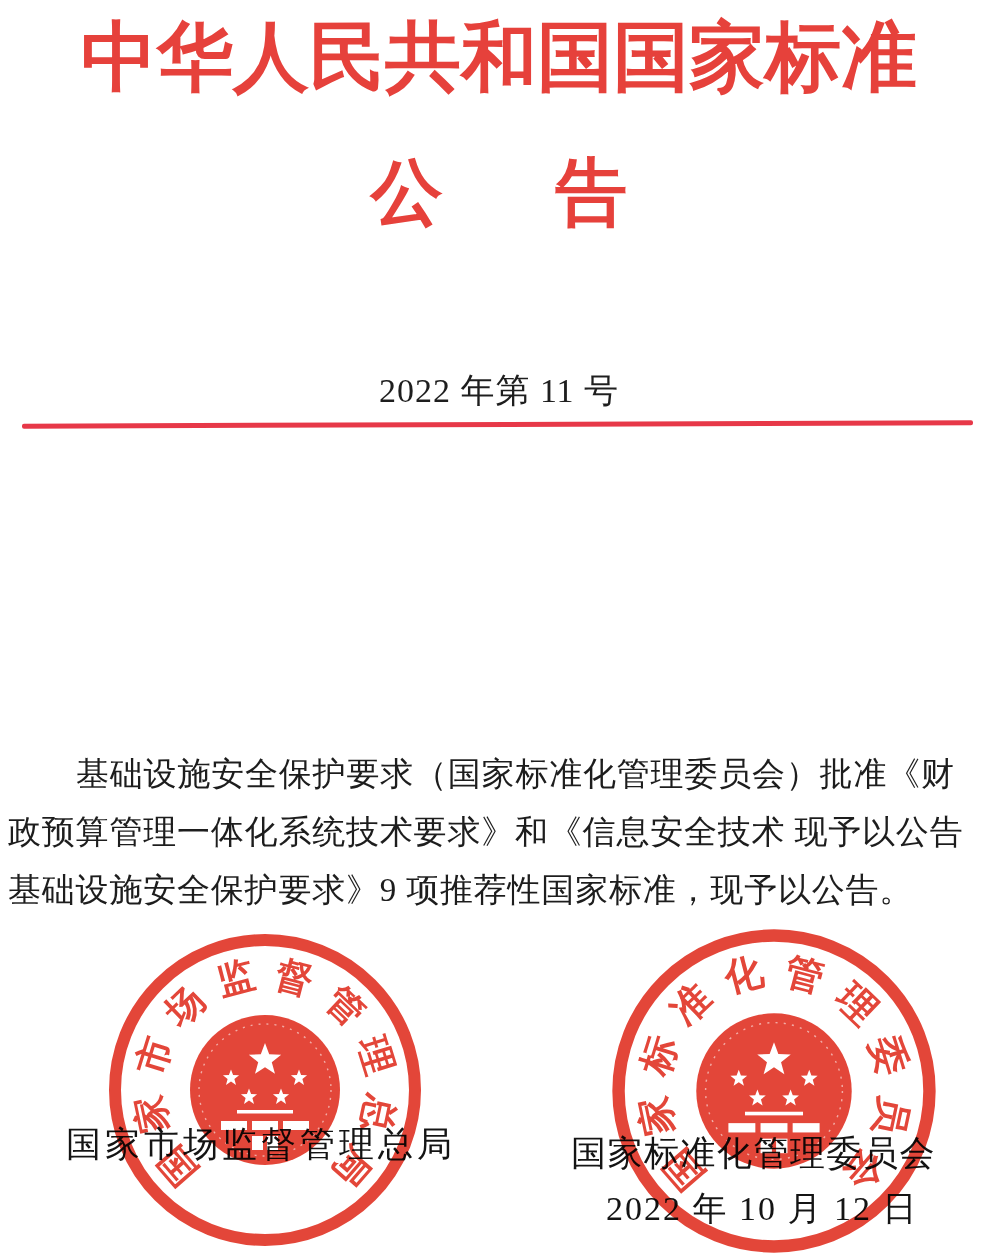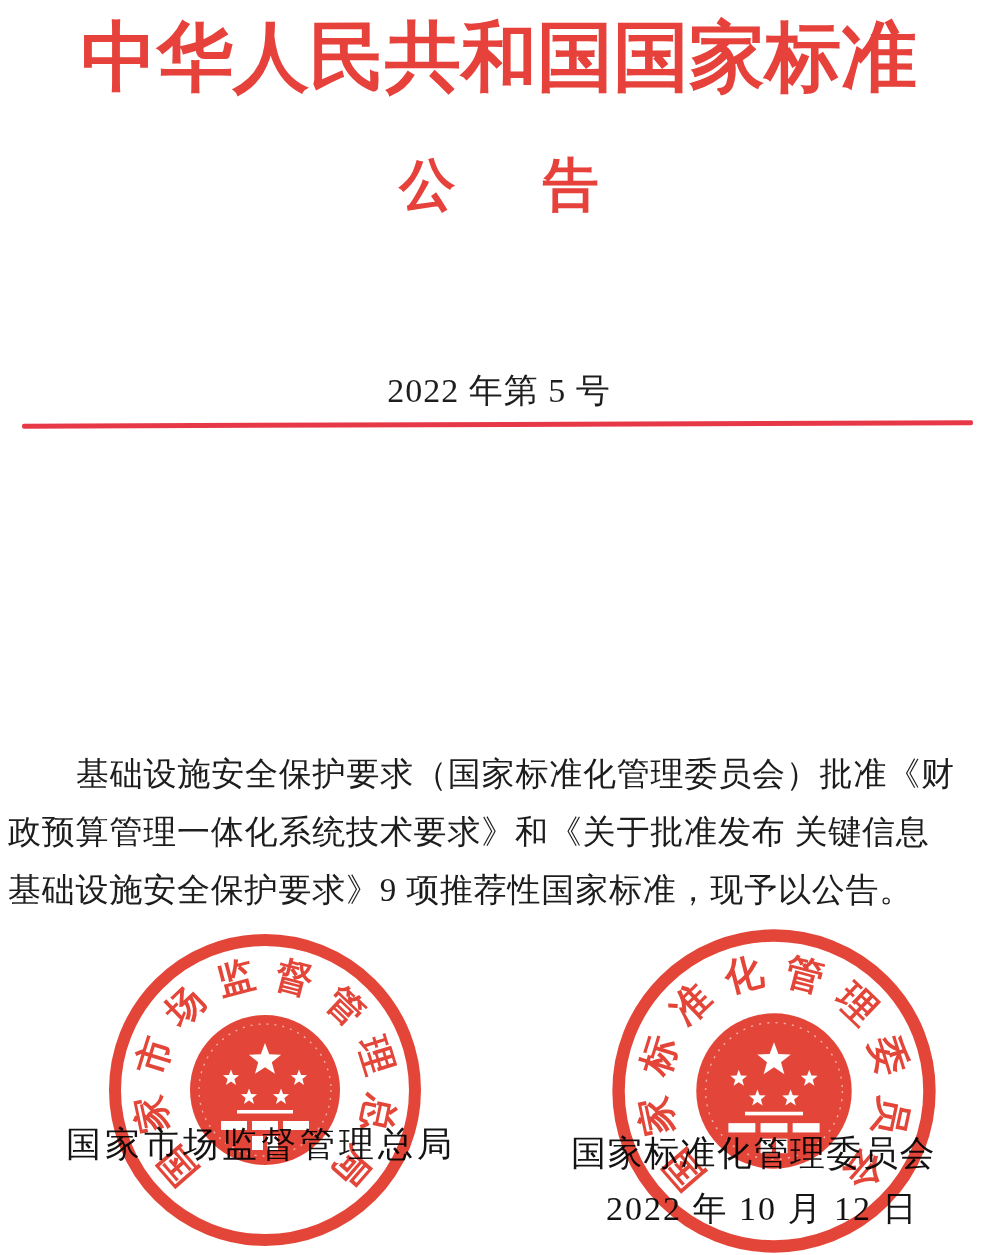--- a/index.html
+++ b/index.html
@@ -28,21 +28,21 @@
     font-weight: bold;
     color: var(--masthead-red, #e6413b);
     letter-spacing: 0px;
     white-space: nowrap;
   }
   .announcement-title {
     position: absolute;
     top: 156px; left: 0;
     width: 100%;
     text-align: center;
-    font-size: 56px;
+    font-size: 72px;
     line-height: 1.05;
     font-weight: bold;
     color: var(--masthead-red, #e6413b);
     letter-spacing: 0.28em;
     text-indent: 0.28em;
     white-space: nowrap;
   }
   .issue-number {
     position: absolute;
     top: 368px; left: 0;
@@ -110,30 +110,30 @@
 </style>
 </head>
 <body style="--masthead-red: #e6413b; --rule-red: #e73848; --seal-red: #e23a2c; --ink-black: #1c1c1c;">
 
 <div class="page">
 
   <div class="masthead-title">中华人民共和国国家标准</div>
 
   <div class="announcement-title">公　告</div>
 
-  <div class="issue-number">2022 年第 5 号</div>
+  <div class="issue-number">2022 年第 11 号</div>
 
   <div class="red-rule"></div>
 
   <div class="notice-heading">
   </div>
 
   <div class="body-text">
     <div class="body-line indent">基础设施安全保护要求（国家标准化管理委员会）批准《财</div>
-    <div class="body-line">政预算管理一体化系统技术要求》和《关于批准发布 关键信息</div>
+    <div class="body-line">政预算管理一体化系统技术要求》和《信息安全技术 现予以公告</div>
     <div class="body-line">基础设施安全保护要求》9 项推荐性国家标准，现予以公告。</div>
   </div>
 
   <div class="signature left-name">国家市场监督管理总局</div>
 
   <div class="signature right-name">国家标准化管理委员会</div>
 
   <div class="signature sign-date">2022 年 10 月 12 日</div>
 
   <svg class="seal seal-left" viewBox="-165 -165 330 330">

